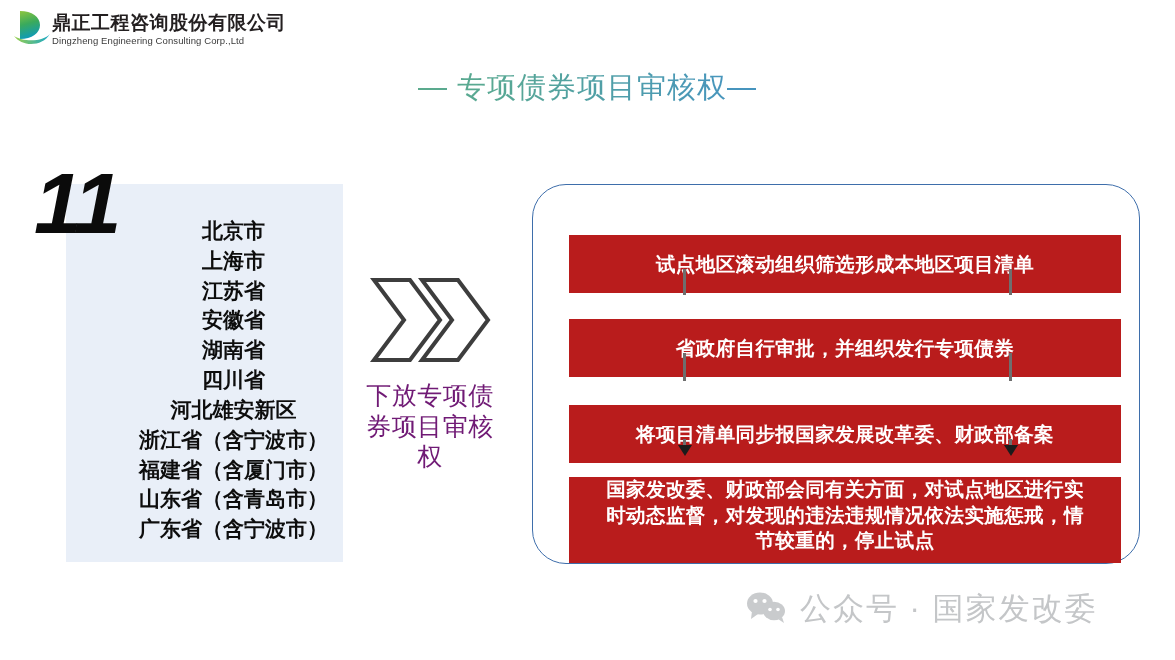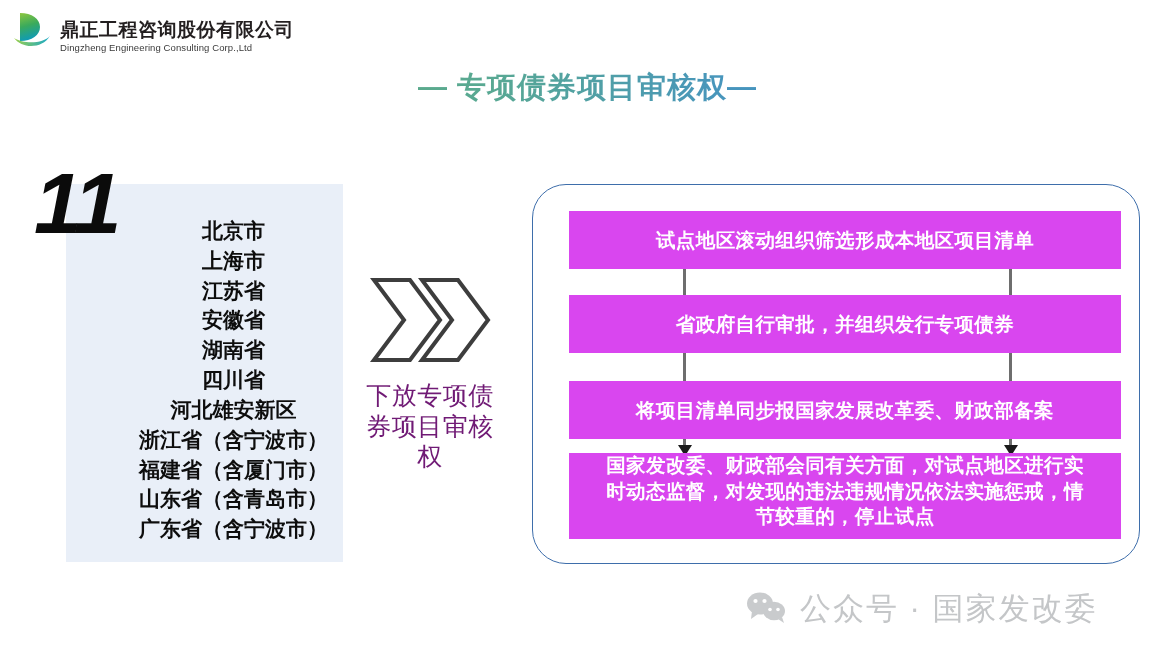--- a/index.html
+++ b/index.html
@@ -16,22 +16,22 @@
   }
 
   
   #brand-header {
     position: absolute;
     left: 12px;
     top: 6px;
     width: 258px;
     height: 46px;
     display: flex;
-    align-items: flex-end;
-    gap: 8px;
+    align-items: center;
+    gap: 0;
   }
   #brand-logo-mark {
     width: 40px;
     height: 42px;
     flex: 0 0 40px;
     position: relative;
   }
   #brand-text-block {
     display: flex;
     flex-direction: column;
@@ -54,21 +54,21 @@
   }
 
   
   #slide-title {
     position: absolute;
     left: 0;
     top: 68px;
     width: 1175px;
     text-align: center;
     font-size: 29px;
-    font-weight: bold;
+    font-weight: normal;
     letter-spacing: 1px;
     background: linear-gradient(90deg,
         #63b07c 0%, #63b07c 18%, #58a893 42%,
         #4795bd 62%, #3e8cc6 85%, #3e8cc6 100%);
     -webkit-background-clip: text;
     background-clip: text;
     color: transparent;
     -webkit-text-fill-color: transparent;
     white-space: nowrap;
   }
@@ -141,30 +141,31 @@
     width: 608px;
     height: 380px;
     border: 1.6px solid #3e6eab;
     border-radius: 34px;
     box-sizing: border-box;
   }
   .flow-step {
     position: absolute;
     left: 36px;
     width: 552px;
-    background: #d946ef;
+    background: #b91c1c;
     color: #ffffff;
     font-weight: bold;
     font-size: 19.5px;
     display: flex;
     align-items: center;
     justify-content: center;
     text-align: center;
     letter-spacing: 0.4px;
     box-sizing: border-box;
+    margin-top: 24px;
   }
   #flow-step-0 { top: 26px;  height: 58px; }
   #flow-step-1 { top: 110px; height: 58px; }
   #flow-step-2 { top: 196px; height: 58px; }
   #flow-step-3 { top: 268px; height: 86px; line-height: 1.32; padding: 0 34px; }
   .flow-step-multiline { display: block; }
 
   .connector {
     position: absolute;
     width: 3px;

